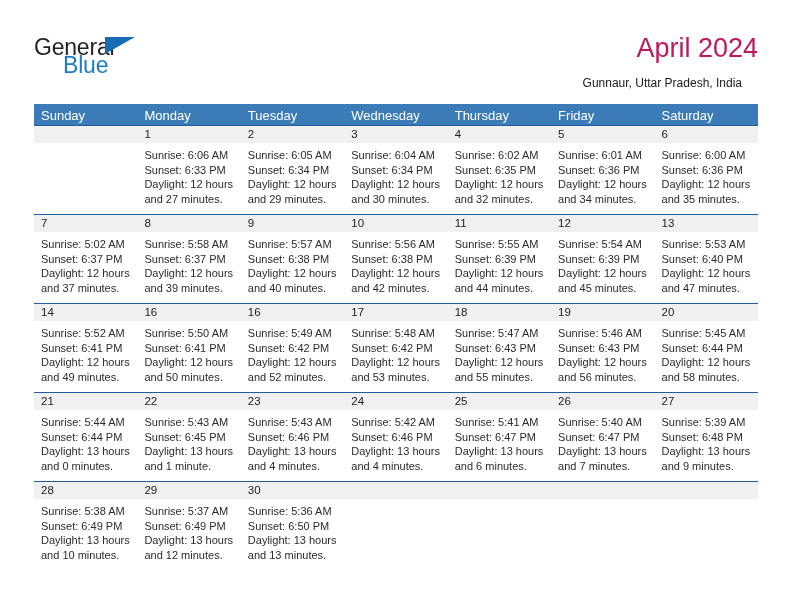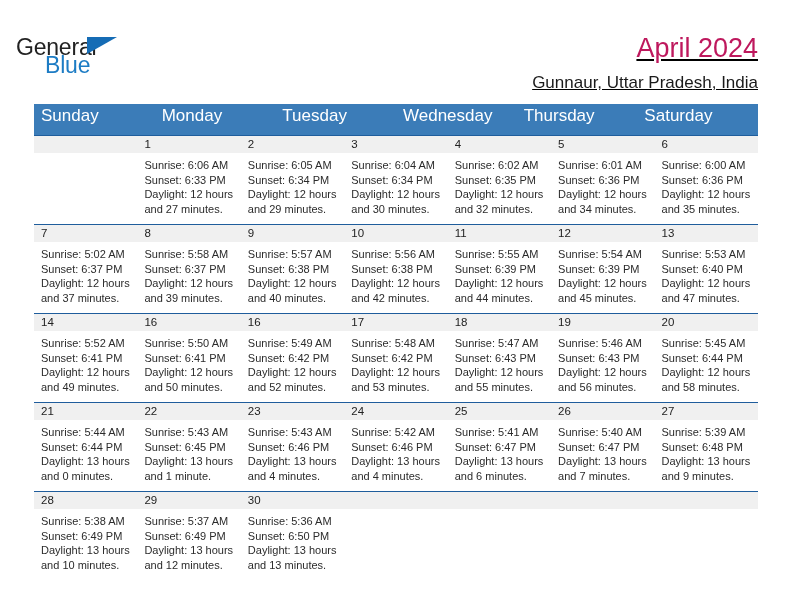--- a/index.html
+++ b/index.html
@@ -18,24 +18,23 @@
     width: 792px;
     height: 612px;
     box-sizing: border-box;
   }
 
   
   .top {
     display: flex;
     align-items: flex-start;
     justify-content: space-between;
-    padding: 30px 34px 0 16px;
+    padding: 30px 34px 0 34px;
     box-sizing: border-box;
     height: 104px;
-    text-decoration: underline;
   }
   .brand {
     position: relative;
     width: 110px;
     height: 54px;
     user-select: none;
   }
   .brand-general {
     position: absolute;
     left: 0;
@@ -66,43 +65,43 @@
     padding-top: 2px;
   }
   .cal-title {
     font-size: 27px;
     color: #be185d;
     line-height: 32px;
     font-weight: normal;
     margin: 0;
   }
   .cal-subtitle {
-    font-size: 17px;
+    font-size: 12px;
     color: #1a1a1a;
     line-height: 20px;
-    margin: 9px 0 0 0;
+    margin: 9px 16px 0 0;
     font-weight: normal;
   }
 
   
   .calendar {
     margin: 0 34px;
     width: 724px;
   }
   .weekdays {
     display: flex;
     background: #3b7cb8;
   }
   .weekday {
     flex: 1 1 0;
     box-sizing: border-box;
     color: #ffffff;
-    font-size: 17px;
+    font-size: 13px;
     line-height: 14px;
-    padding: 5px 0 12px 7px;
+    padding: 5px 0 2px 7px;
   }
   .week {
     display: flex;
     border-top: 1.4px solid #1f5d9c;
     height: 89px;
     box-sizing: border-box;
   }
   .week:last-child {
     border-bottom: none;
   }
@@ -155,20 +154,21 @@
   </div>
 
   <div class="calendar">
 
     <div class="weekdays">
       <div class="weekday">Sunday</div>
       <div class="weekday">Monday</div>
       <div class="weekday">Tuesday</div>
       <div class="weekday">Wednesday</div>
       <div class="weekday">Thursday</div>
+      <div class="weekday">Friday</div>
       <div class="weekday">Saturday</div>
     </div>
 
     <div class="week">
       <div class="daycell empty">
         <div class="daynum-band"></div>
       </div>
       <div class="daycell">
         <div class="daynum-band">1</div>
         <div class="details">

